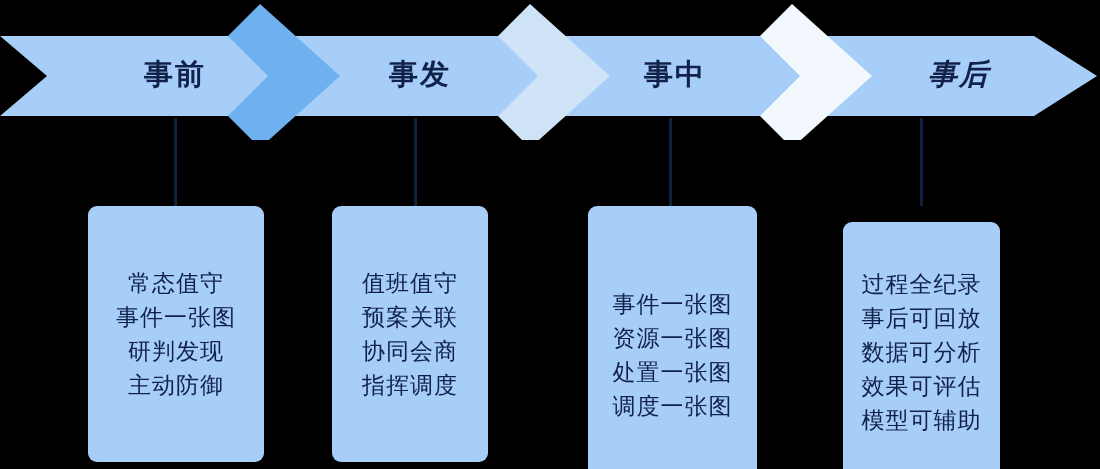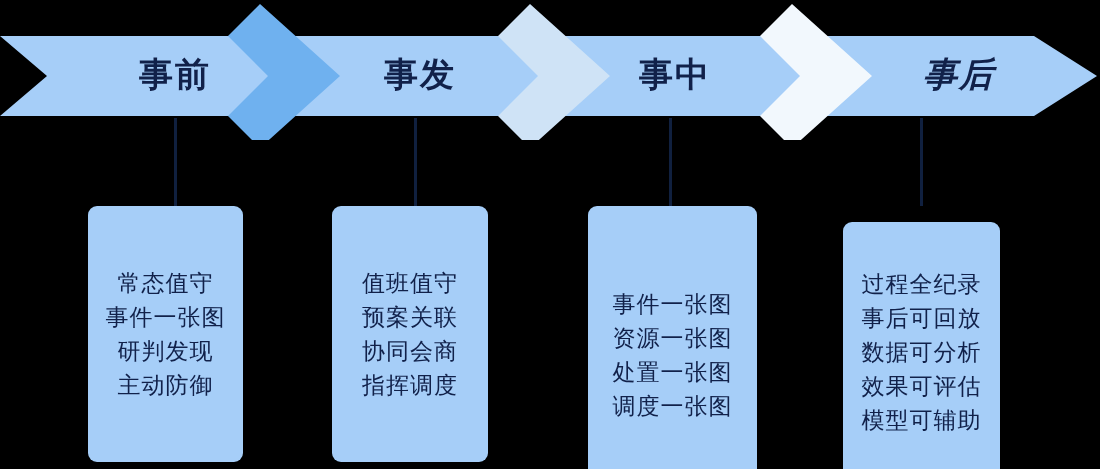--- a/index.html
+++ b/index.html
@@ -13,21 +13,21 @@
 
   
   .banner-svg{position:absolute;left:0;top:0;width:1100px;height:140px;}
 
   .stage-title{
     position:absolute;
     top:54px;
     height:40px;
     line-height:40px;
     text-align:center;
-    font-size:34px;
+    font-size:29px;
     font-weight:bold;
     letter-spacing:2px;
     color:#11214a;
     white-space:nowrap;
   }
 
   
   .connector{
     position:absolute;
     width:3px;
@@ -72,21 +72,21 @@
   <div class="stage-title" style="left:100px;width:150px;">事前</div>
   <div class="stage-title" style="left:345px;width:150px;">事发</div>
   <div class="stage-title" style="left:600px;width:150px;">事中</div>
   <div class="stage-title" style="left:884px;width:150px;font-style:italic;">事后</div>
 
   <div class="connector" style="left:174px;top:118px;height:88px;"></div>
   <div class="connector" style="left:414px;top:118px;height:88px;"></div>
   <div class="connector" style="left:669px;top:118px;height:88px;"></div>
   <div class="connector" style="left:920px;top:118px;height:88px;"></div>
 
-  <div class="card" style="left:88px;top:206px;width:155px;height:256px;">
+  <div class="card" style="left:88px;top:206px;width:176px;height:256px;">
     <div class="card-line">常态值守</div>
     <div class="card-line">事件一张图</div>
     <div class="card-line">研判发现</div>
     <div class="card-line">主动防御</div>
   </div>
 
   <div class="card" style="left:332px;top:206px;width:156px;height:256px;">
     <div class="card-line">值班值守</div>
     <div class="card-line">预案关联</div>
     <div class="card-line">协同会商</div>

